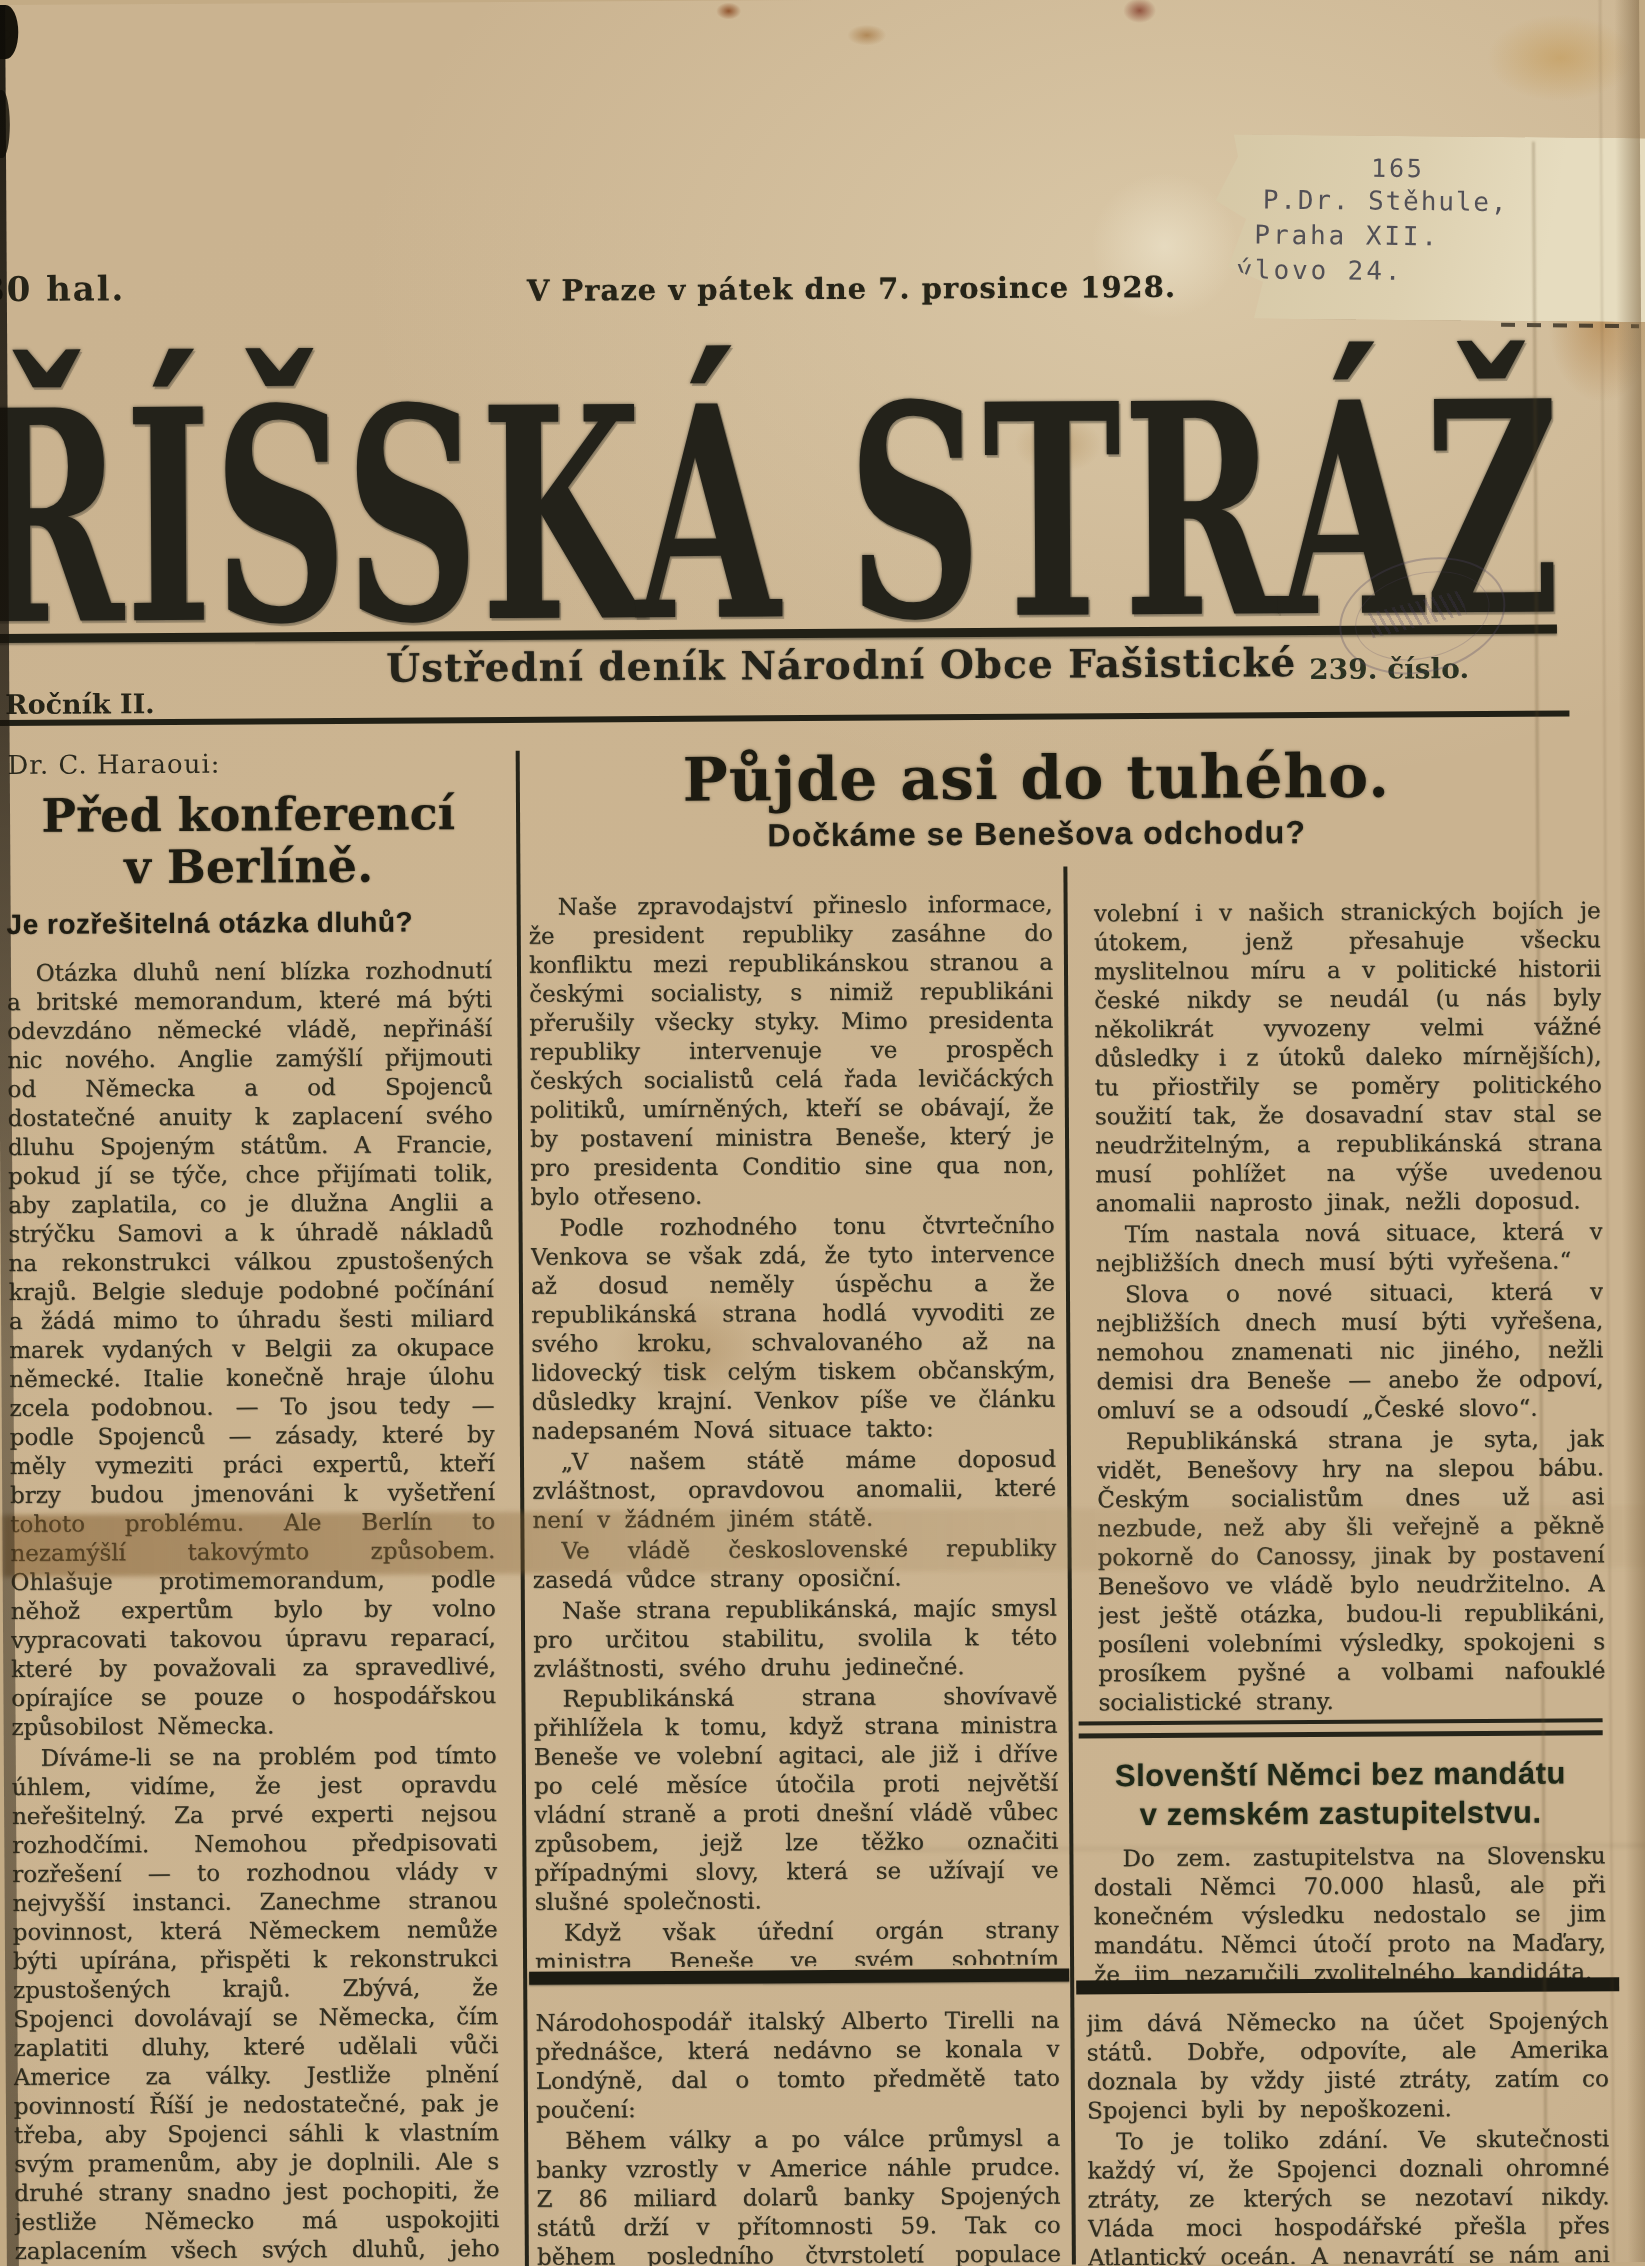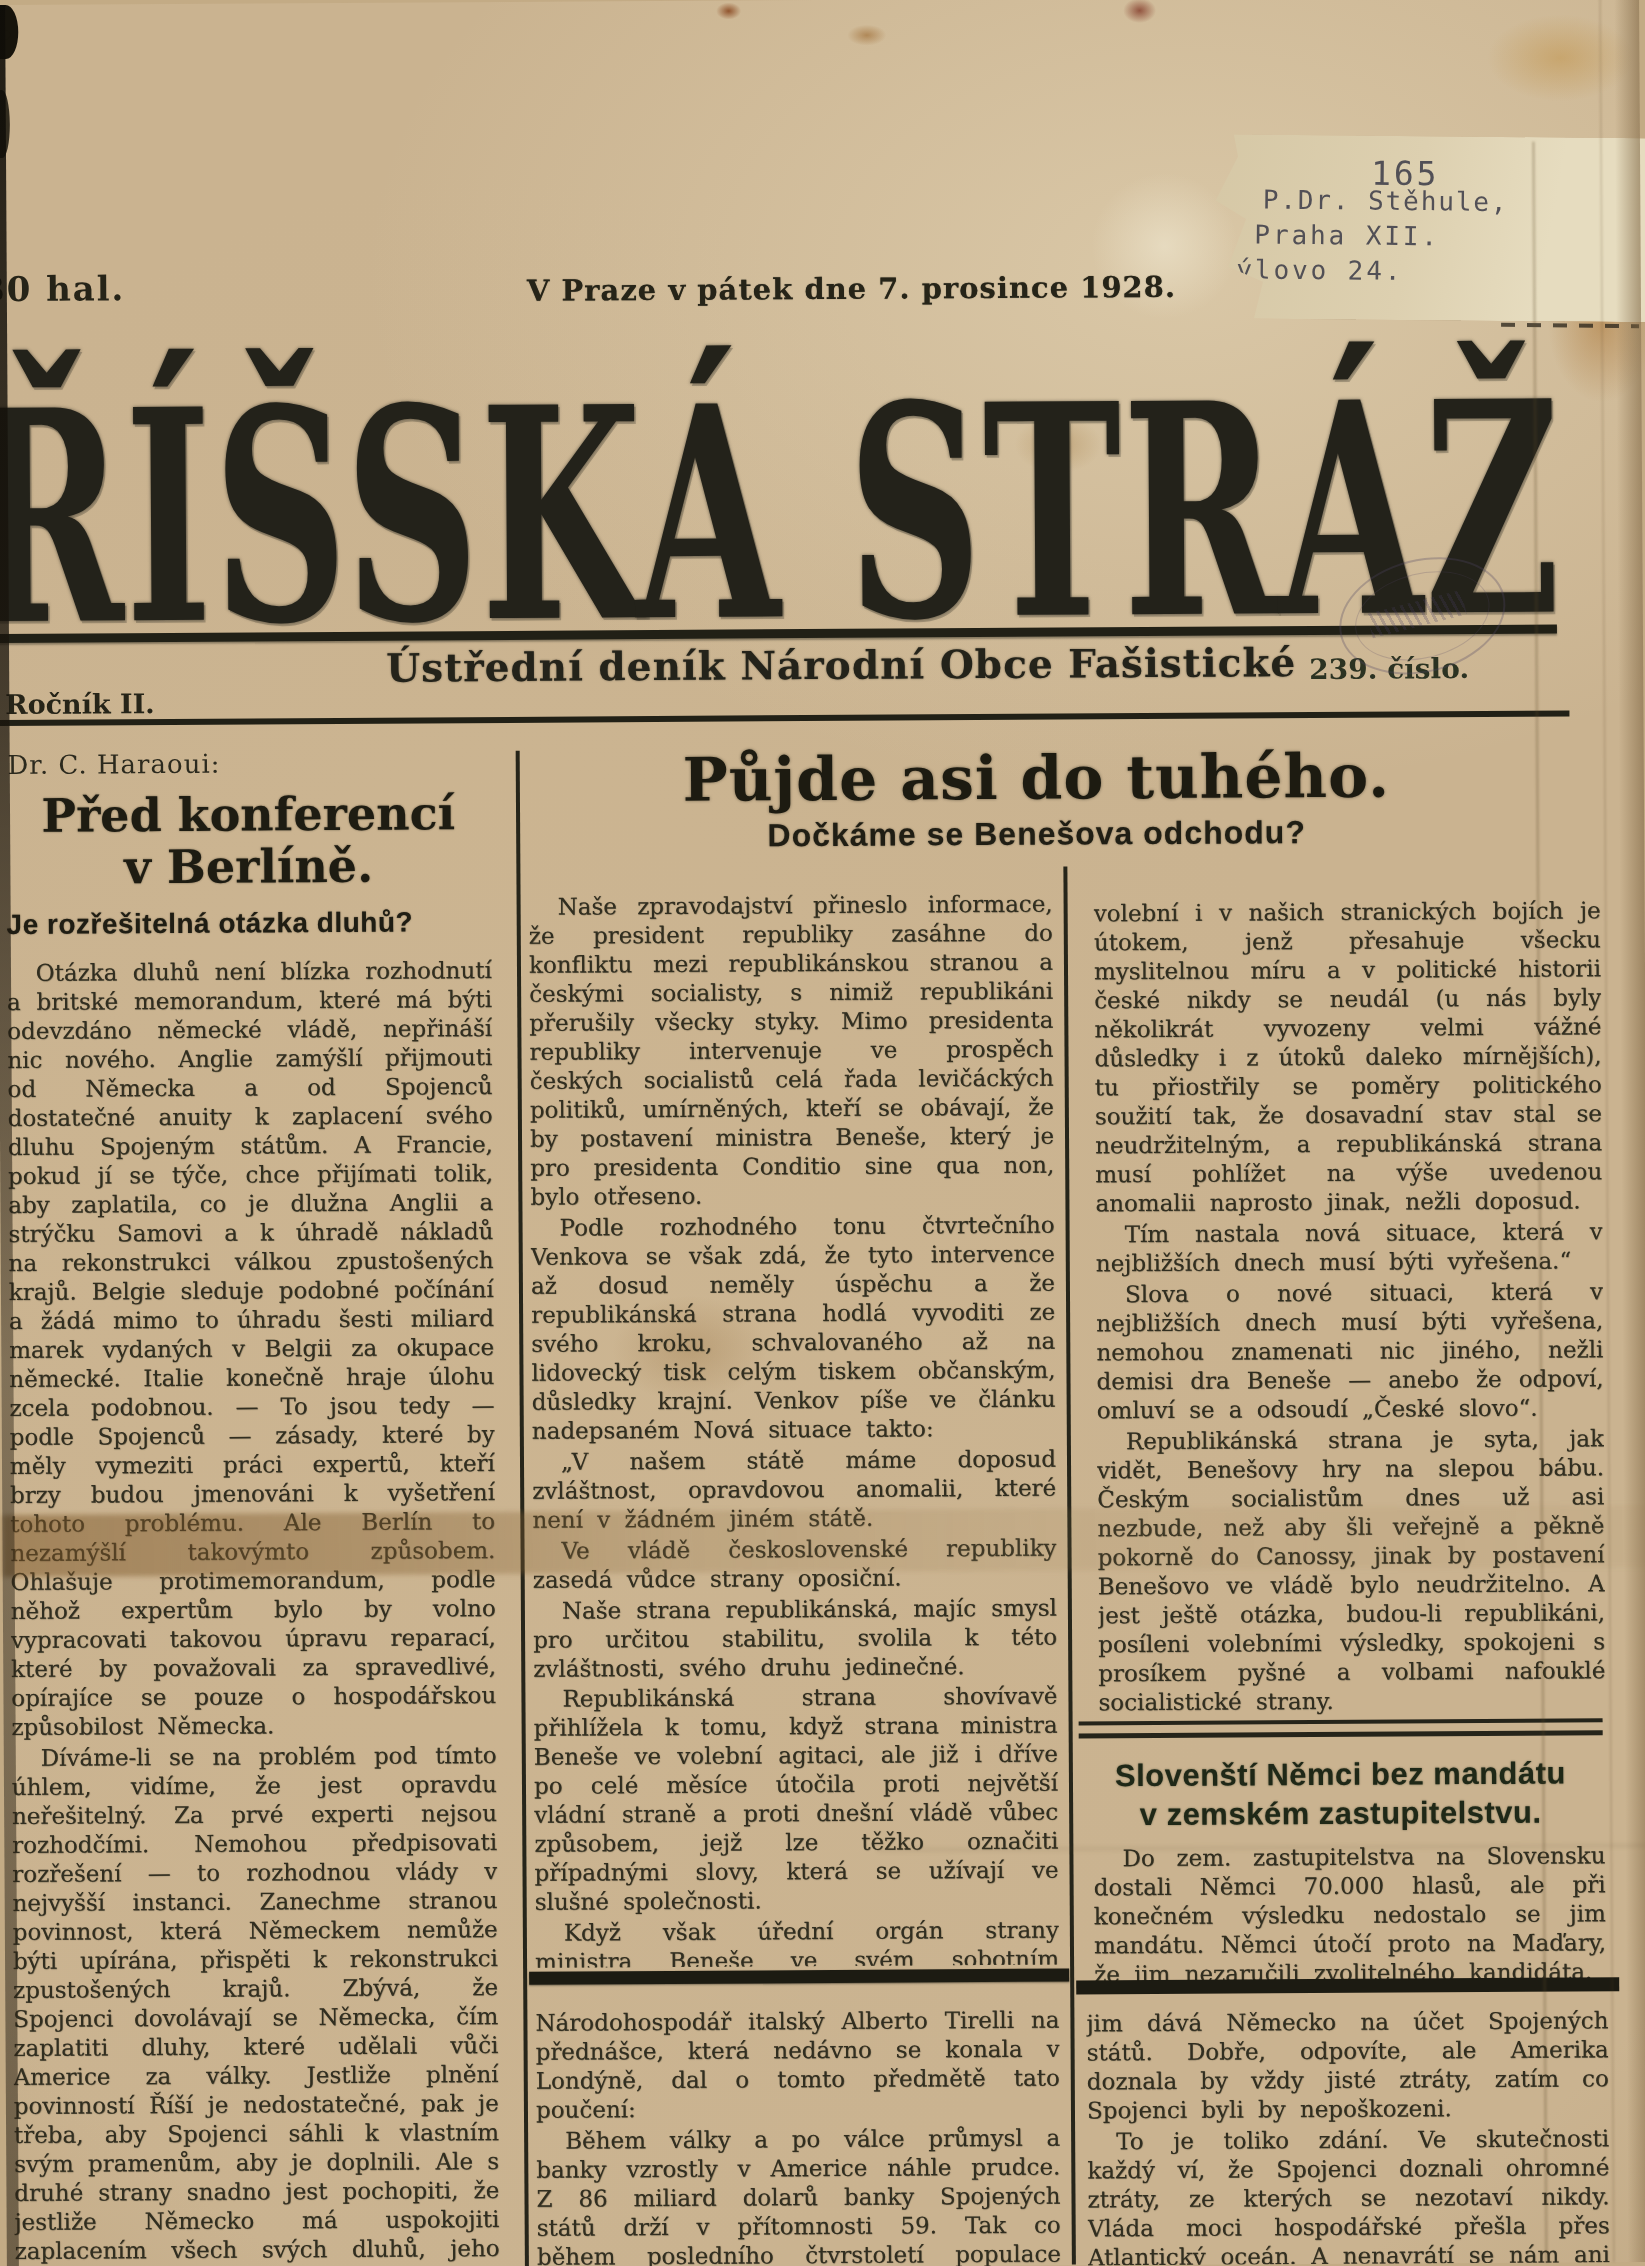--- a/index.html
+++ b/index.html
@@ -62,21 +62,21 @@
   .issue{position:absolute;left:1312px;top:656px;font-size:28px;font-weight:700;color:#2c3322;}
   
   .sticker{
     position:absolute;left:1221px;top:140px;width:437px;height:184px;
     background:linear-gradient(100deg,#d6c8a6,#ddd0b0 45%,#e6dcbf 75%);
     transform:rotate(0.9deg);
     clip-path:polygon(4% 0,100% 0,100% 100%,9% 100%,11% 80%,3% 72%,7% 46%,0 36%,5% 12%);
     box-shadow:1.9px 2.9px 5.8px rgba(80,60,30,0.35);
     font-family:"DejaVu Sans Mono",monospace;color:rgba(58,58,70,0.85);
   }
-  .sticker .l0{position:absolute;left:155px;top:17.5px;font-size:33px;letter-spacing:2.9px;}
+  .sticker .l0{position:absolute;left:155px;top:17.5px;font-size:25px;letter-spacing:2.9px;}
   .sticker .l1{position:absolute;left:47px;top:50px;font-size:26px;letter-spacing:1.9px;}
   .sticker .l2{position:absolute;left:39px;top:85px;font-size:26px;letter-spacing:2.9px;}
   .sticker .l3{position:absolute;left:21.3px;top:120px;font-size:26px;letter-spacing:2.9px;}
   .sticker-dashes{position:absolute;left:1506px;top:328px;width:138px;height:3.9px;transform:rotate(1deg);
     background:repeating-linear-gradient(90deg,rgba(40,35,25,0.75) 0 13.6px,transparent 13.6px 26px);}
   .stamp{position:absolute;left:1341px;top:563px;width:165px;height:109px;border:2.9px solid rgba(80,70,100,0.30);
     border-radius:50%;transform:rotate(-14deg);pointer-events:none;}
   .stamp::before{content:"";position:absolute;left:13.6px;top:11.6px;right:13.6px;bottom:11.6px;border:1.9px solid rgba(80,70,100,0.22);border-radius:50%;}
   .stamp::after{content:"";position:absolute;left:29px;top:39px;width:97px;height:25px;
     background:repeating-linear-gradient(75deg,rgba(70,60,95,0.25) 0 2.9px,transparent 2.9px 7.8px);}

